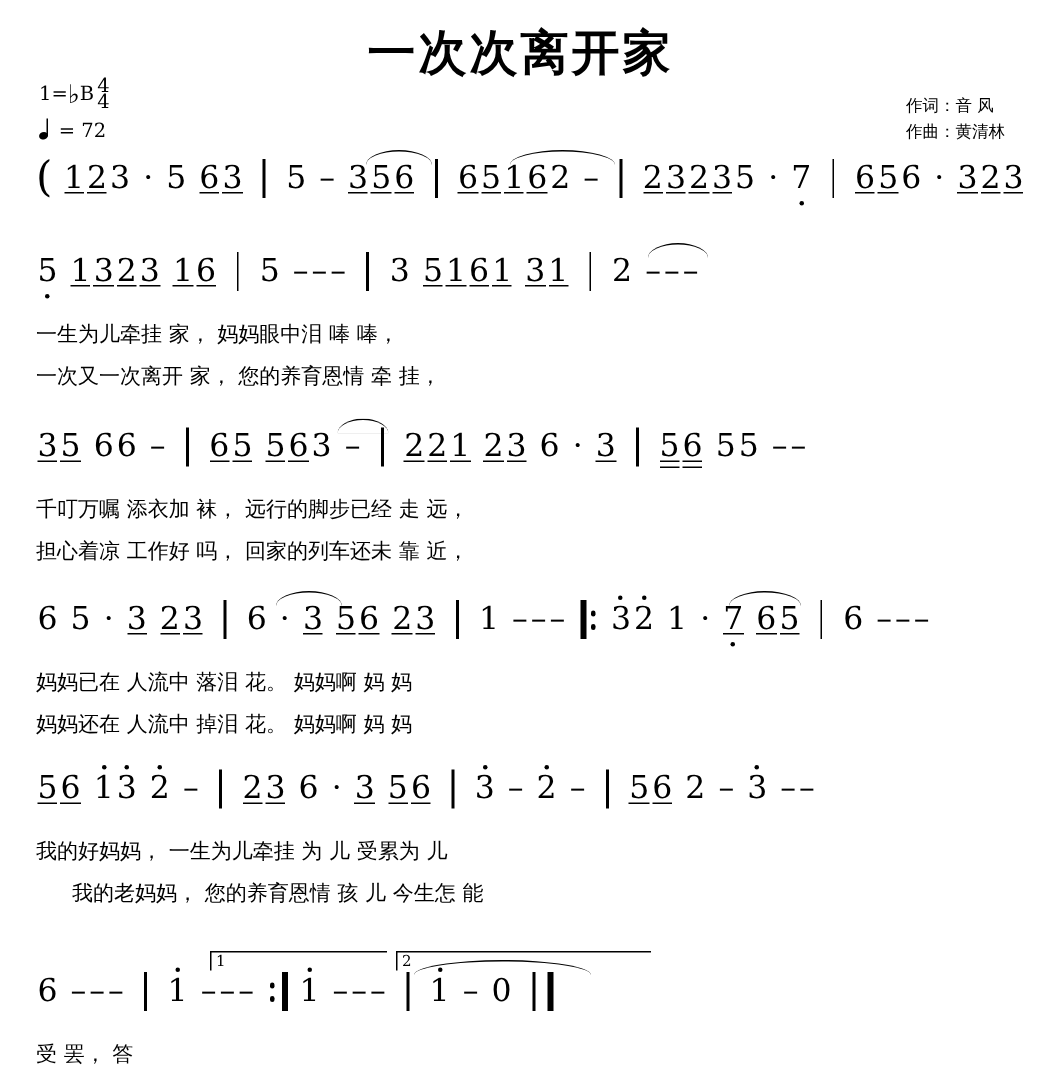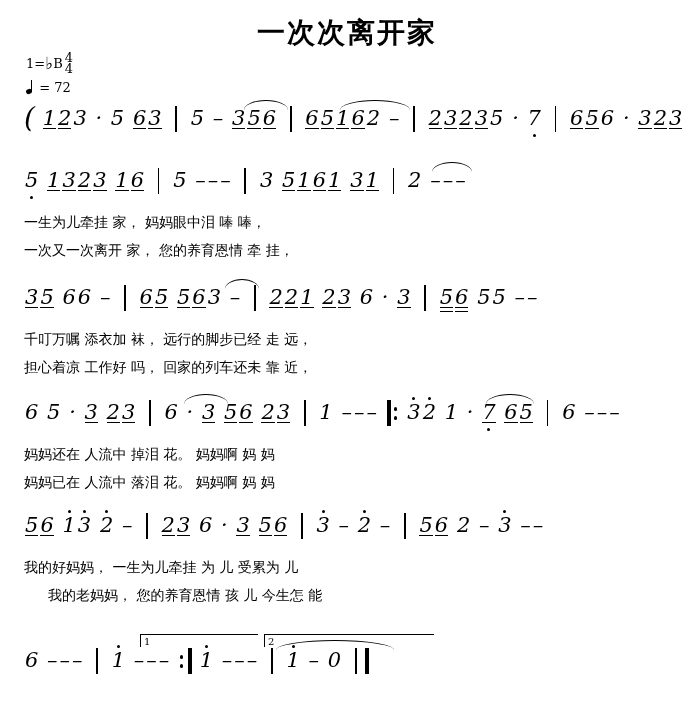--- a/index.html
+++ b/index.html
@@ -21,21 +21,21 @@
     height: 725px;
   }
   .title {
     position: absolute;
     top: 14px;
     left: 0;
     width: 694px;
     text-align: center;
     font-family: "DejaVu Serif", serif;
     font-weight: bold;
-    font-size: 28px;
+    font-size: 32px;
     letter-spacing: 2px;
   }
   .credits {
     position: absolute;
     top: 62px;
     right: 24px;
     text-align: left;
     font-size: 11px;
     line-height: 17px;
     font-family: "DejaVu Sans", sans-serif;
@@ -108,21 +108,20 @@
     width: 694px;
   }
   .musicrow {
     position: relative;
     height: 42px;
     font-family: "DejaVu Serif", serif;
     font-size: 21px;
     white-space: nowrap;
     padding-left: 24px;
     box-sizing: border-box;
-    font-style: italic;
   }
   .lyricrow {
     position: relative;
     height: 24px;
     font-family: "DejaVu Serif", serif;
     font-size: 14px;
     white-space: nowrap;
     padding-left: 24px;
     box-sizing: border-box;
   }
@@ -233,20 +232,24 @@
     margin-left: 2px;
   }
 </style>
 </head>
 <body>
 
 <div class="sheet">
 
   <div class="title">一次次离开家</div>
 
+  <div class="credits">
+    <div>作词：音  风</div>
+    <div>作曲：黄清林</div>
+  </div>
 
   <div class="keyblock">
     <div class="keyline">
       <span class="keysig">1=</span><span class="flat">♭</span><span class="keysig">B</span><span class="meter"><span class="num">4</span><span class="den">4</span></span>
     </div>
     <div class="tempo">
       <span class="note-icon"><span class="head"></span><span class="stem"></span></span>
       <span>= 72</span>
     </div>
   </div>
@@ -349,22 +352,22 @@
       <span class="note">1</span>
       <span class="aug">·</span>
       <span class="note">7<span class="und1"></span><span class="dotdn"></span></span>
       <span class="note">6<span class="und1"></span></span><span class="note">5<span class="und1"></span></span>
       <span class="bar"></span>
       <span class="note">6</span>
       <span class="aug">–</span><span class="aug">–</span><span class="aug">–</span>
     </div>
     <div class="slurbox" style="left:184px; top:-6px; width:44px;"></div>
     <div class="slurbox" style="left:486px; top:-6px; width:48px;"></div>
+    <div class="lyricrow" style="margin-top:4px;">妈妈已在     人流中  落泪   花。      妈妈啊  妈  妈</div>
     <div class="lyricrow" style="margin-top:4px;">妈妈还在     人流中  掉泪   花。      妈妈啊  妈  妈</div>
-    <div class="lyricrow" style="margin-top:4px;">妈妈已在     人流中  落泪   花。      妈妈啊  妈  妈</div>
   </div>
 
   <div class="system" style="top:513px;">
     <div class="musicrow">
       <span class="note">5<span class="und1"></span></span><span class="note">6<span class="und1"></span></span>
       <span class="note">1<span class="dotup"></span></span><span class="note">3<span class="dotup"></span></span>
       <span class="note">2<span class="dotup"></span></span>
       <span class="aug">–</span>
       <span class="bar"></span>
       <span class="note">2<span class="und1"></span></span><span class="note">3<span class="und1"></span></span>
@@ -400,15 +403,16 @@
       <span class="repeat-dots"><i class="t"></i><i class="b"></i></span><span class="thickbar"></span>
       <span class="note">1<span class="dotup"></span></span>
       <span class="aug">–</span><span class="aug">–</span><span class="aug">–</span>
       <span class="bar"></span>
       <span class="note">1<span class="dotup"></span></span>
       <span class="aug">–</span>
       <span class="note">0</span>
       <span class="bar"></span><span class="thickbar"></span>
     </div>
     <div class="slurbox" style="left:276px; top:-8px; width:118px;"></div>
+    <div class="lyricrow" style="margin-top:4px;">受        罢，         答</div>
   </div>
 
 </div>
 
 </body></html>

